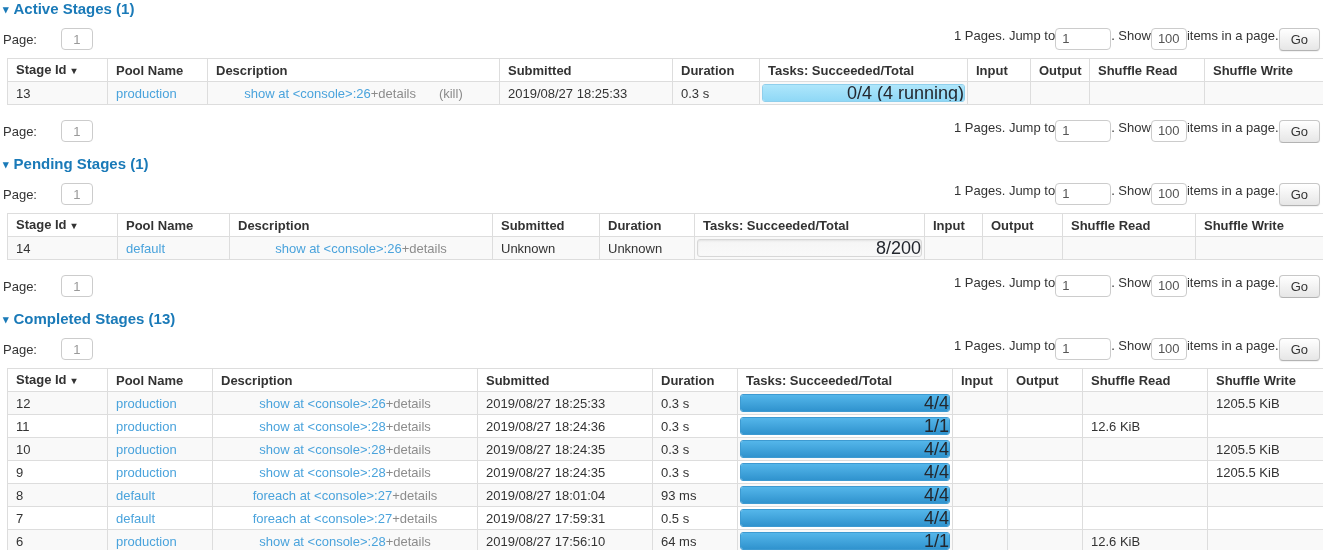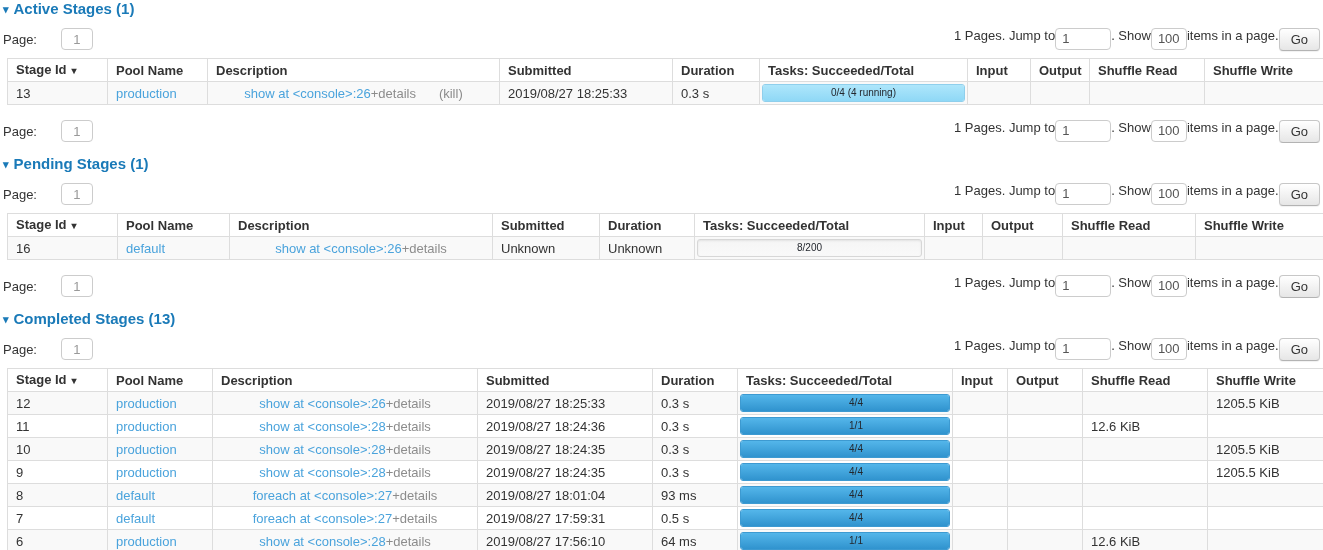--- a/index.html
+++ b/index.html
@@ -122,23 +122,23 @@
     width: 100%;
     background: linear-gradient(to bottom, var(--progress-done-top), var(--progress-done-bottom));
   }
   .progress.running { border-color: var(--progress-running-border); }
   .progress.running .fill {
     width: 100%;
     background: linear-gradient(to bottom, var(--progress-running-top), var(--progress-running-bottom));
   }
   .progress .plabel {
     position: relative;
-    text-align: center;
+    text-align: right;
     line-height: 16px;
-    font-size: 10px;
+    font-size: 18px;
     color: #23272e;
   }
 </style>
 </head>
 <body>
 
 <div id="root">
     <section class="section">
       <h4 class="section-title">
         <span class="arrow">▾</span>
@@ -269,21 +269,21 @@
             <th><span>Duration</span></th>
             <th><span>Tasks: Succeeded/Total</span></th>
             <th><span>Input</span></th>
             <th><span>Output</span></th>
             <th><span>Shuffle Read</span></th>
             <th><span>Shuffle Write</span></th>
           </tr>
         </thead>
         <tbody>
           <tr>
-            <td><span>16</span></td>
+            <td><span>14</span></td>
             <td><a class="link">default</a></td>
             <td>
               <div class="desc-inner">
                 <a class="link">show at &lt;console&gt;:26</a>
                 <span class="desc-right">
                   <span class="details">+details</span>
                 </span>
               </div>
             </td>
             <td><span>Unknown</span></td>

